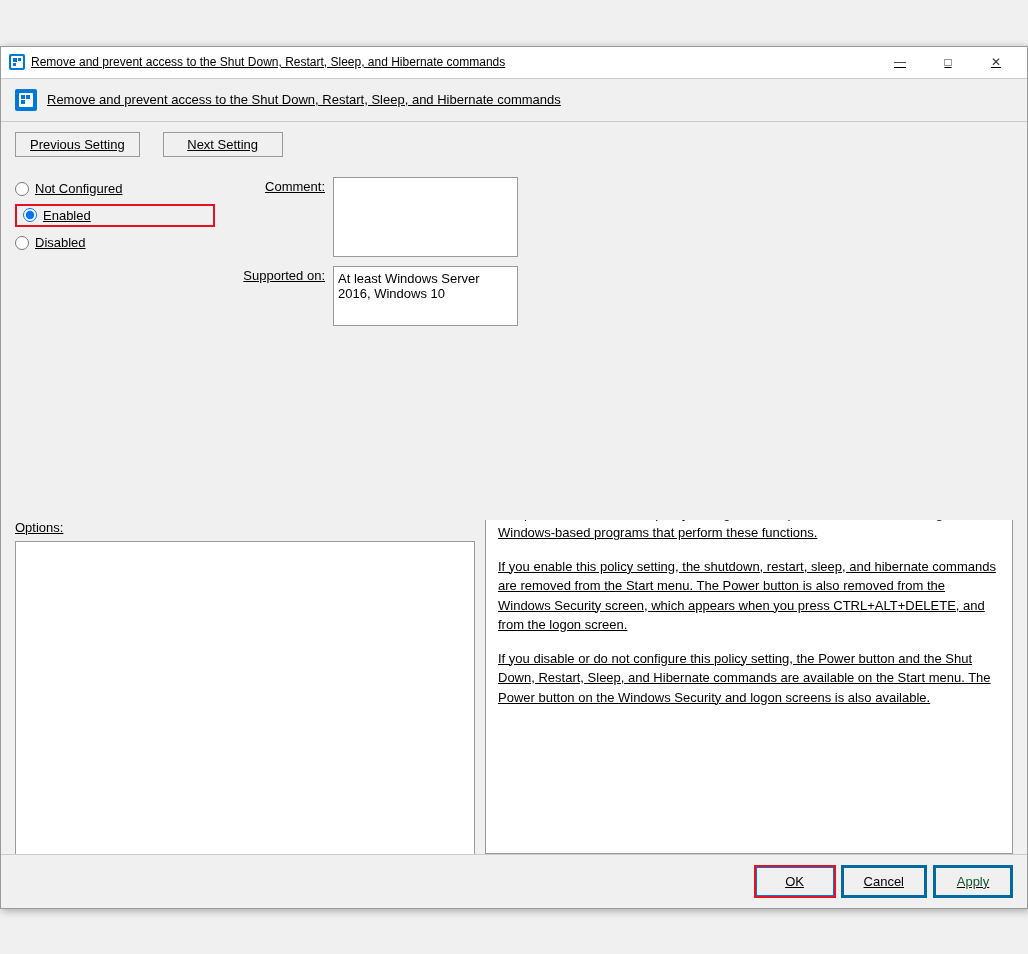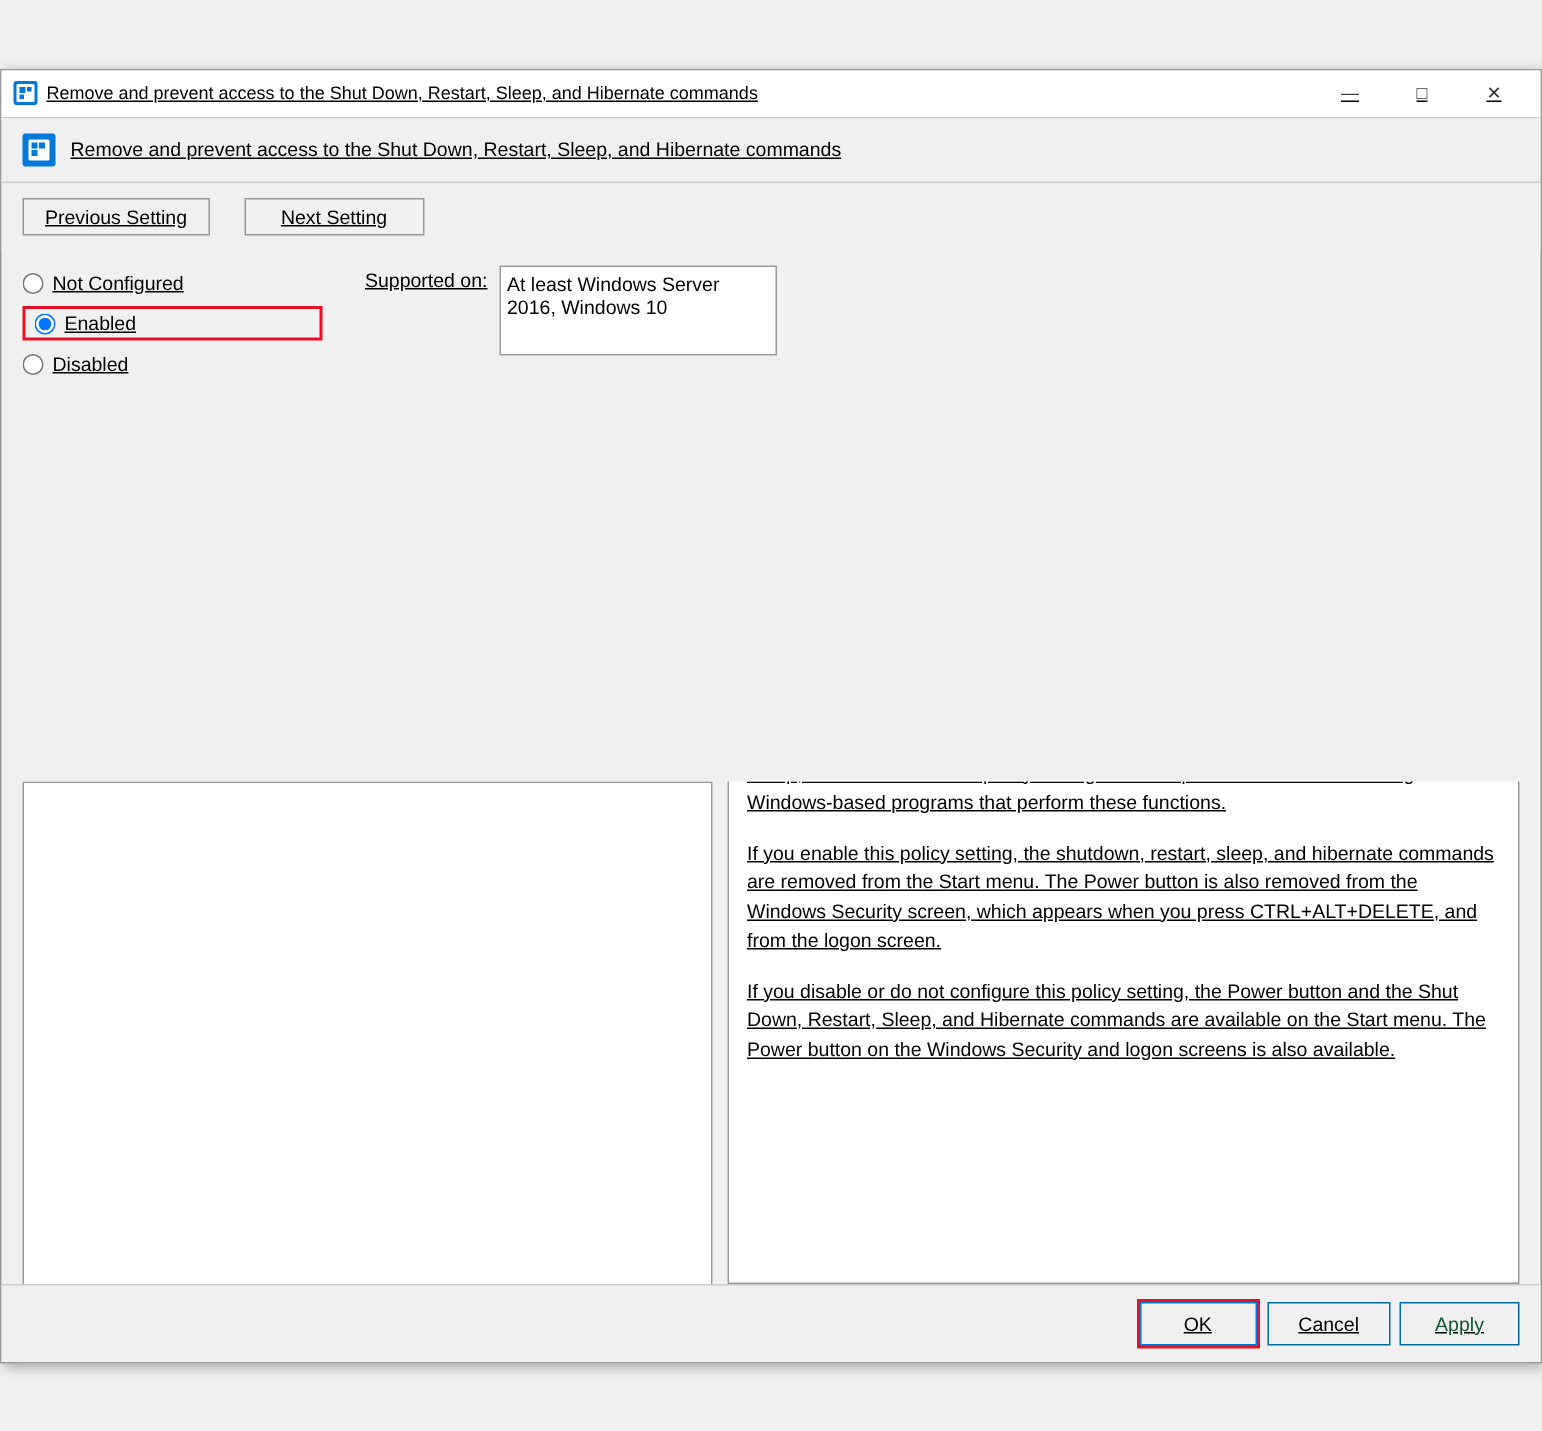--- a/index.html
+++ b/index.html
@@ -129,21 +129,21 @@
     .radio-label input[type="radio"] {
       cursor: pointer;
       margin: 0;
       width: 14px;
       height: 14px;
     }
     .enabled-box {
       border: 2px solid #e81123;
       padding: 2px 6px;
       display: inline-flex;
-      align-items: flex-end;
+      align-items: flex-start;
       gap: 6px;
     }
     .right-panel {
       flex: 1;
       display: flex;
       flex-direction: column;
       gap: 6px;
     }
     .field-row {
       display: flex;
@@ -234,21 +234,21 @@
       align-items: center;
       padding: 10px 14px;
       gap: 6px;
       border-top: 1px solid #ccc;
       background: #f0f0f0;
     }
     .dialog-btn {
       padding: 6px 20px;
       min-width: 80px;
       background: #f0f0f0;
-      border: 1px solid #0369a1;
+      border: 3px solid #0369a1;
       cursor: pointer;
       font-size: 13px;
       font-family: inherit;
       color: #000;
     }
     .dialog-btn.ok-btn {
       border: 2px solid #0078d7;
       outline: 2px solid #e81123;
       outline-offset: -1px;
     }
@@ -319,31 +319,38 @@
         </label>
         <label class="radio-label">
           <input type="radio" name="config" style="">
           <span>Disabled</span>
         </label>
       </div>
     </div>
 
     <div class="right-panel">
       <div class="field-row">
+        <span class="field-label">Comment:</span>
+        <div class="textarea-wrapper">
+          <textarea class="comment-textarea" style=""></textarea>
+        </div>
+      </div>
+      <div class="field-row">
         <span class="field-label">Supported on:</span>
         <div class="textarea-wrapper">
           <textarea class="supported-textarea" readonly="" style="">At least Windows Server 2016, Windows 10</textarea>
         </div>
       </div>
     </div>
   </div>
 
   <div class="bottom-section">
 
     <div class="options-section">
+      <div class="section-title">Options:</div>
       <div class="options-box"></div>
     </div>
 
     <div class="help-section">
       <div class="section-title">Help:</div>
       <div class="help-box">
         <p>This policy setting prevents users from performing the following commands from the Windows security screen, the logon screen, and the Start menu: Shut Down, Restart, Sleep, and Hibernate. This policy setting does not prevent users from running Windows-based programs that perform these functions.</p>
         <p>If you enable this policy setting, the shutdown, restart, sleep, and hibernate commands are removed from the Start menu. The Power button is also removed from the Windows Security screen, which appears when you press CTRL+ALT+DELETE, and from the logon screen.</p>
         <p>If you disable or do not configure this policy setting, the Power button and the Shut Down, Restart, Sleep, and Hibernate commands are available on the Start menu. The Power button on the Windows Security and logon screens is also available.</p>
       </div>

